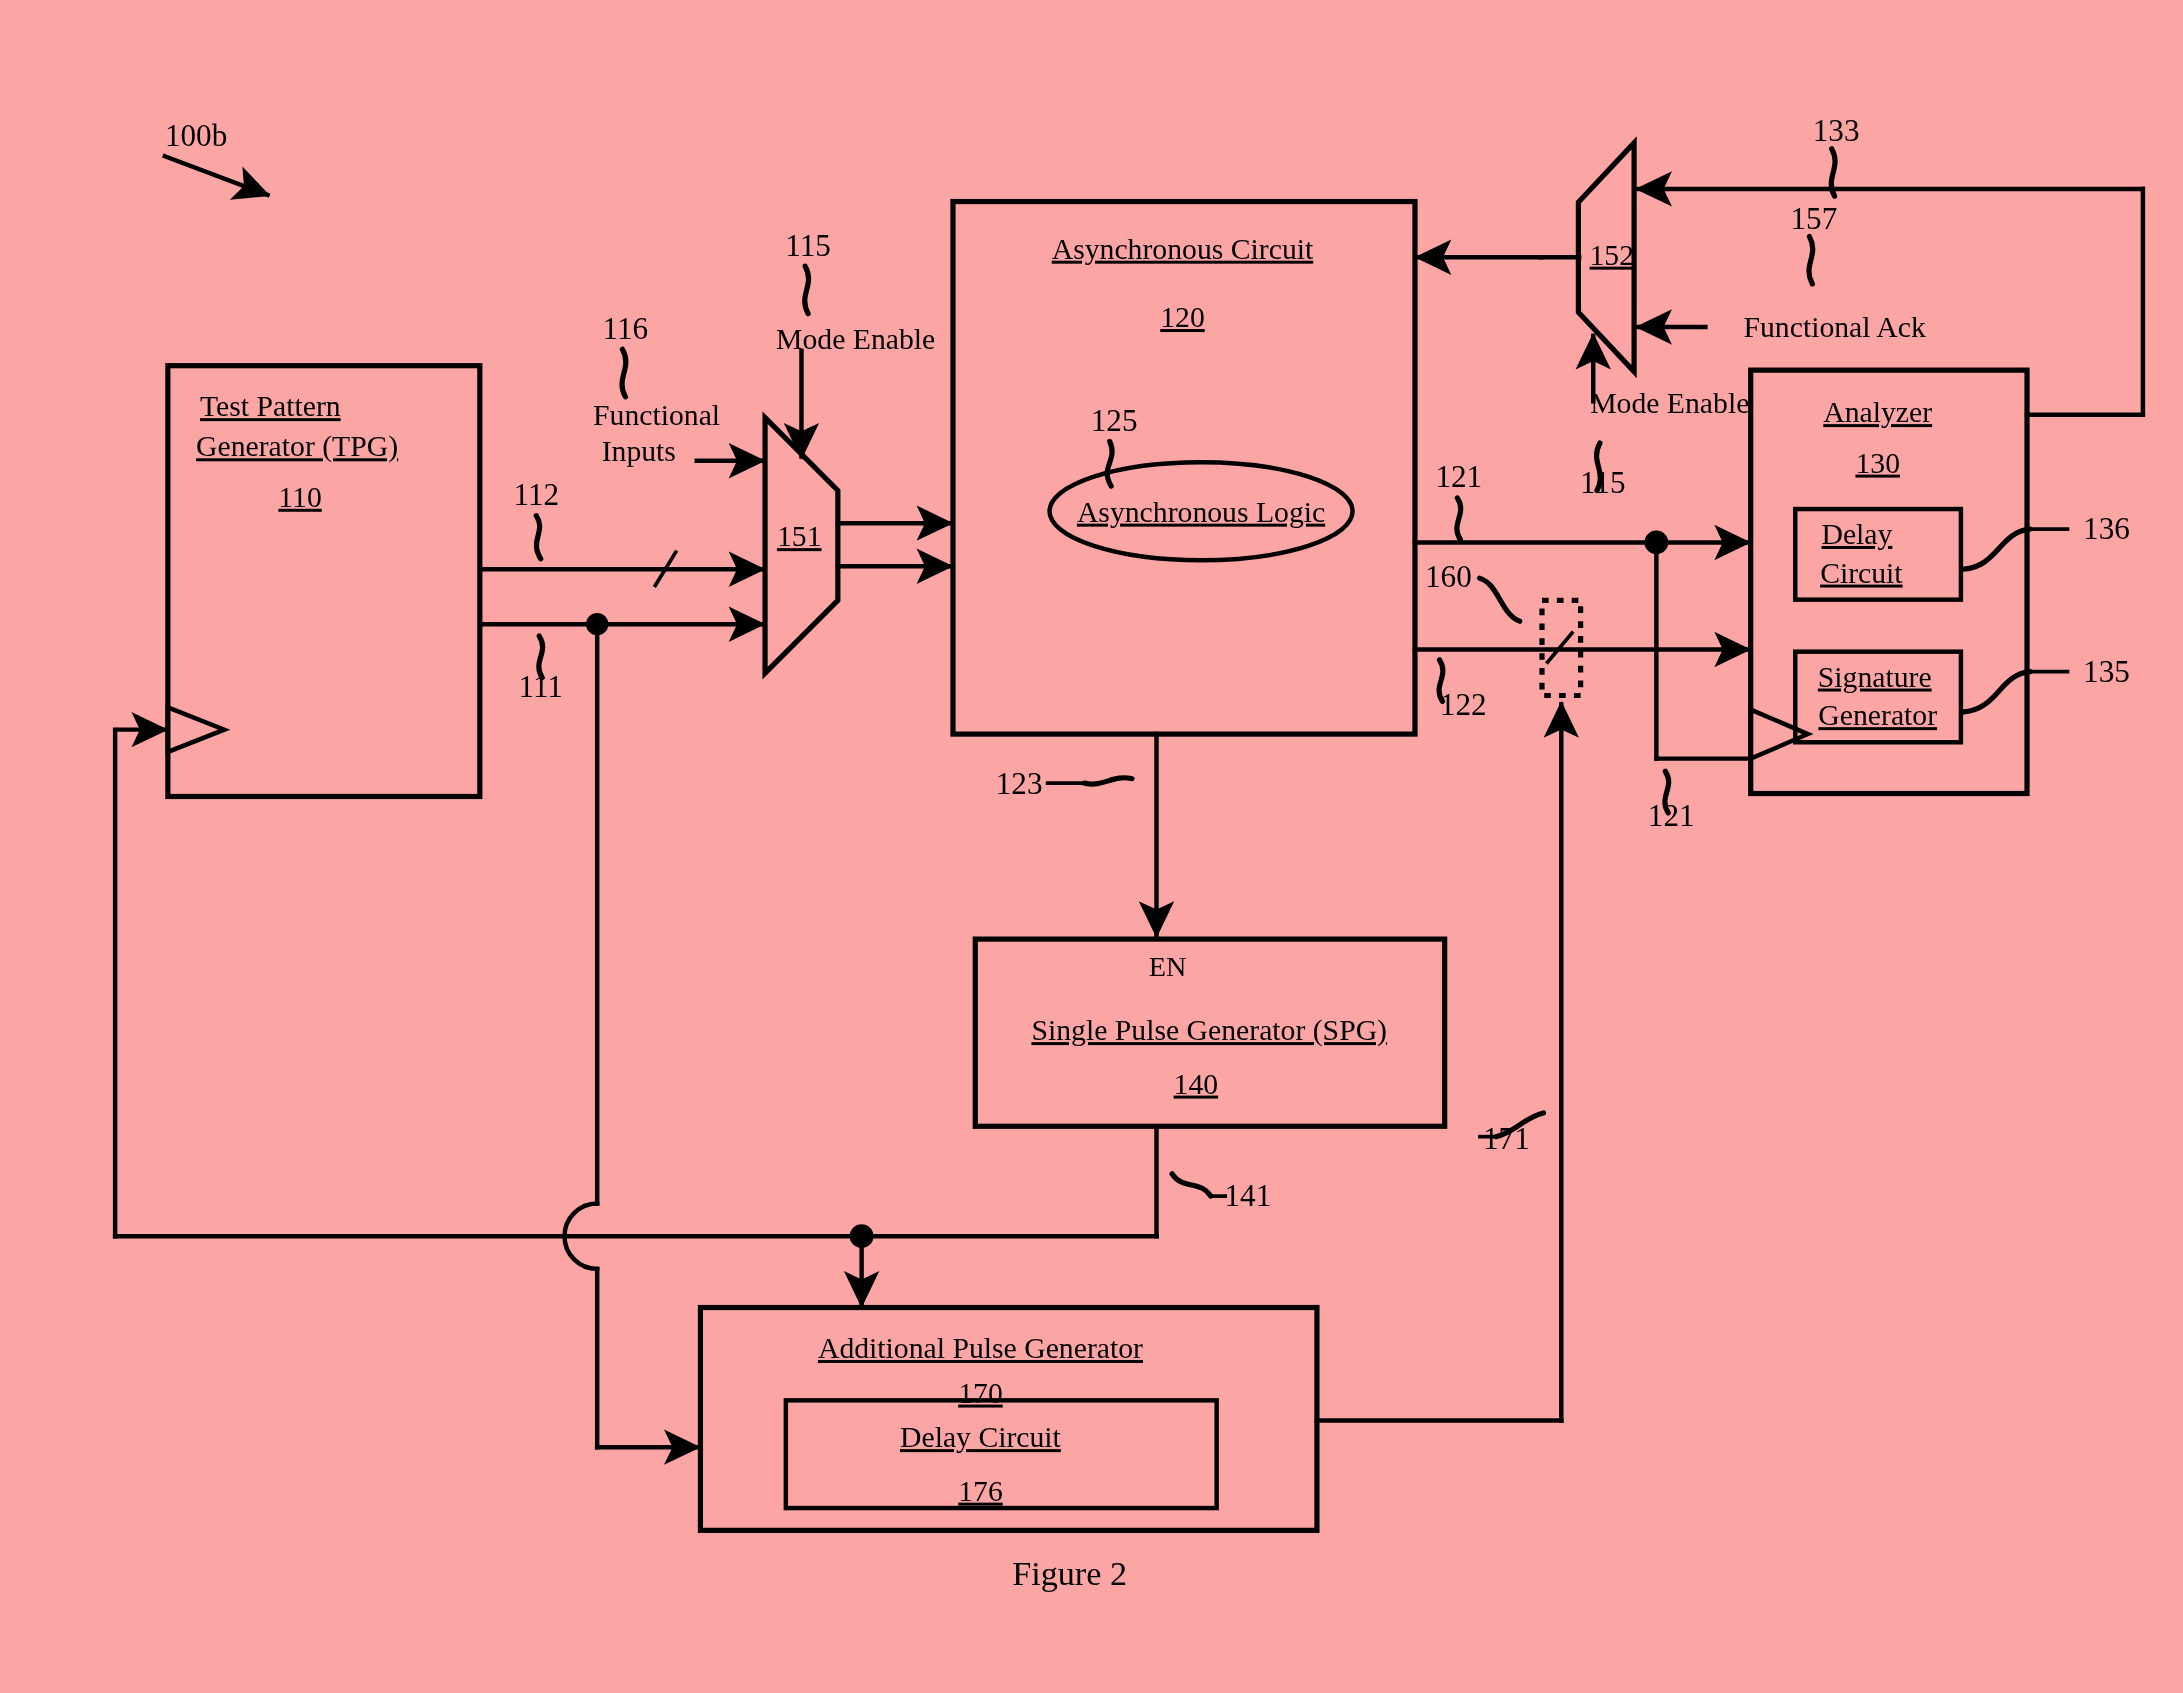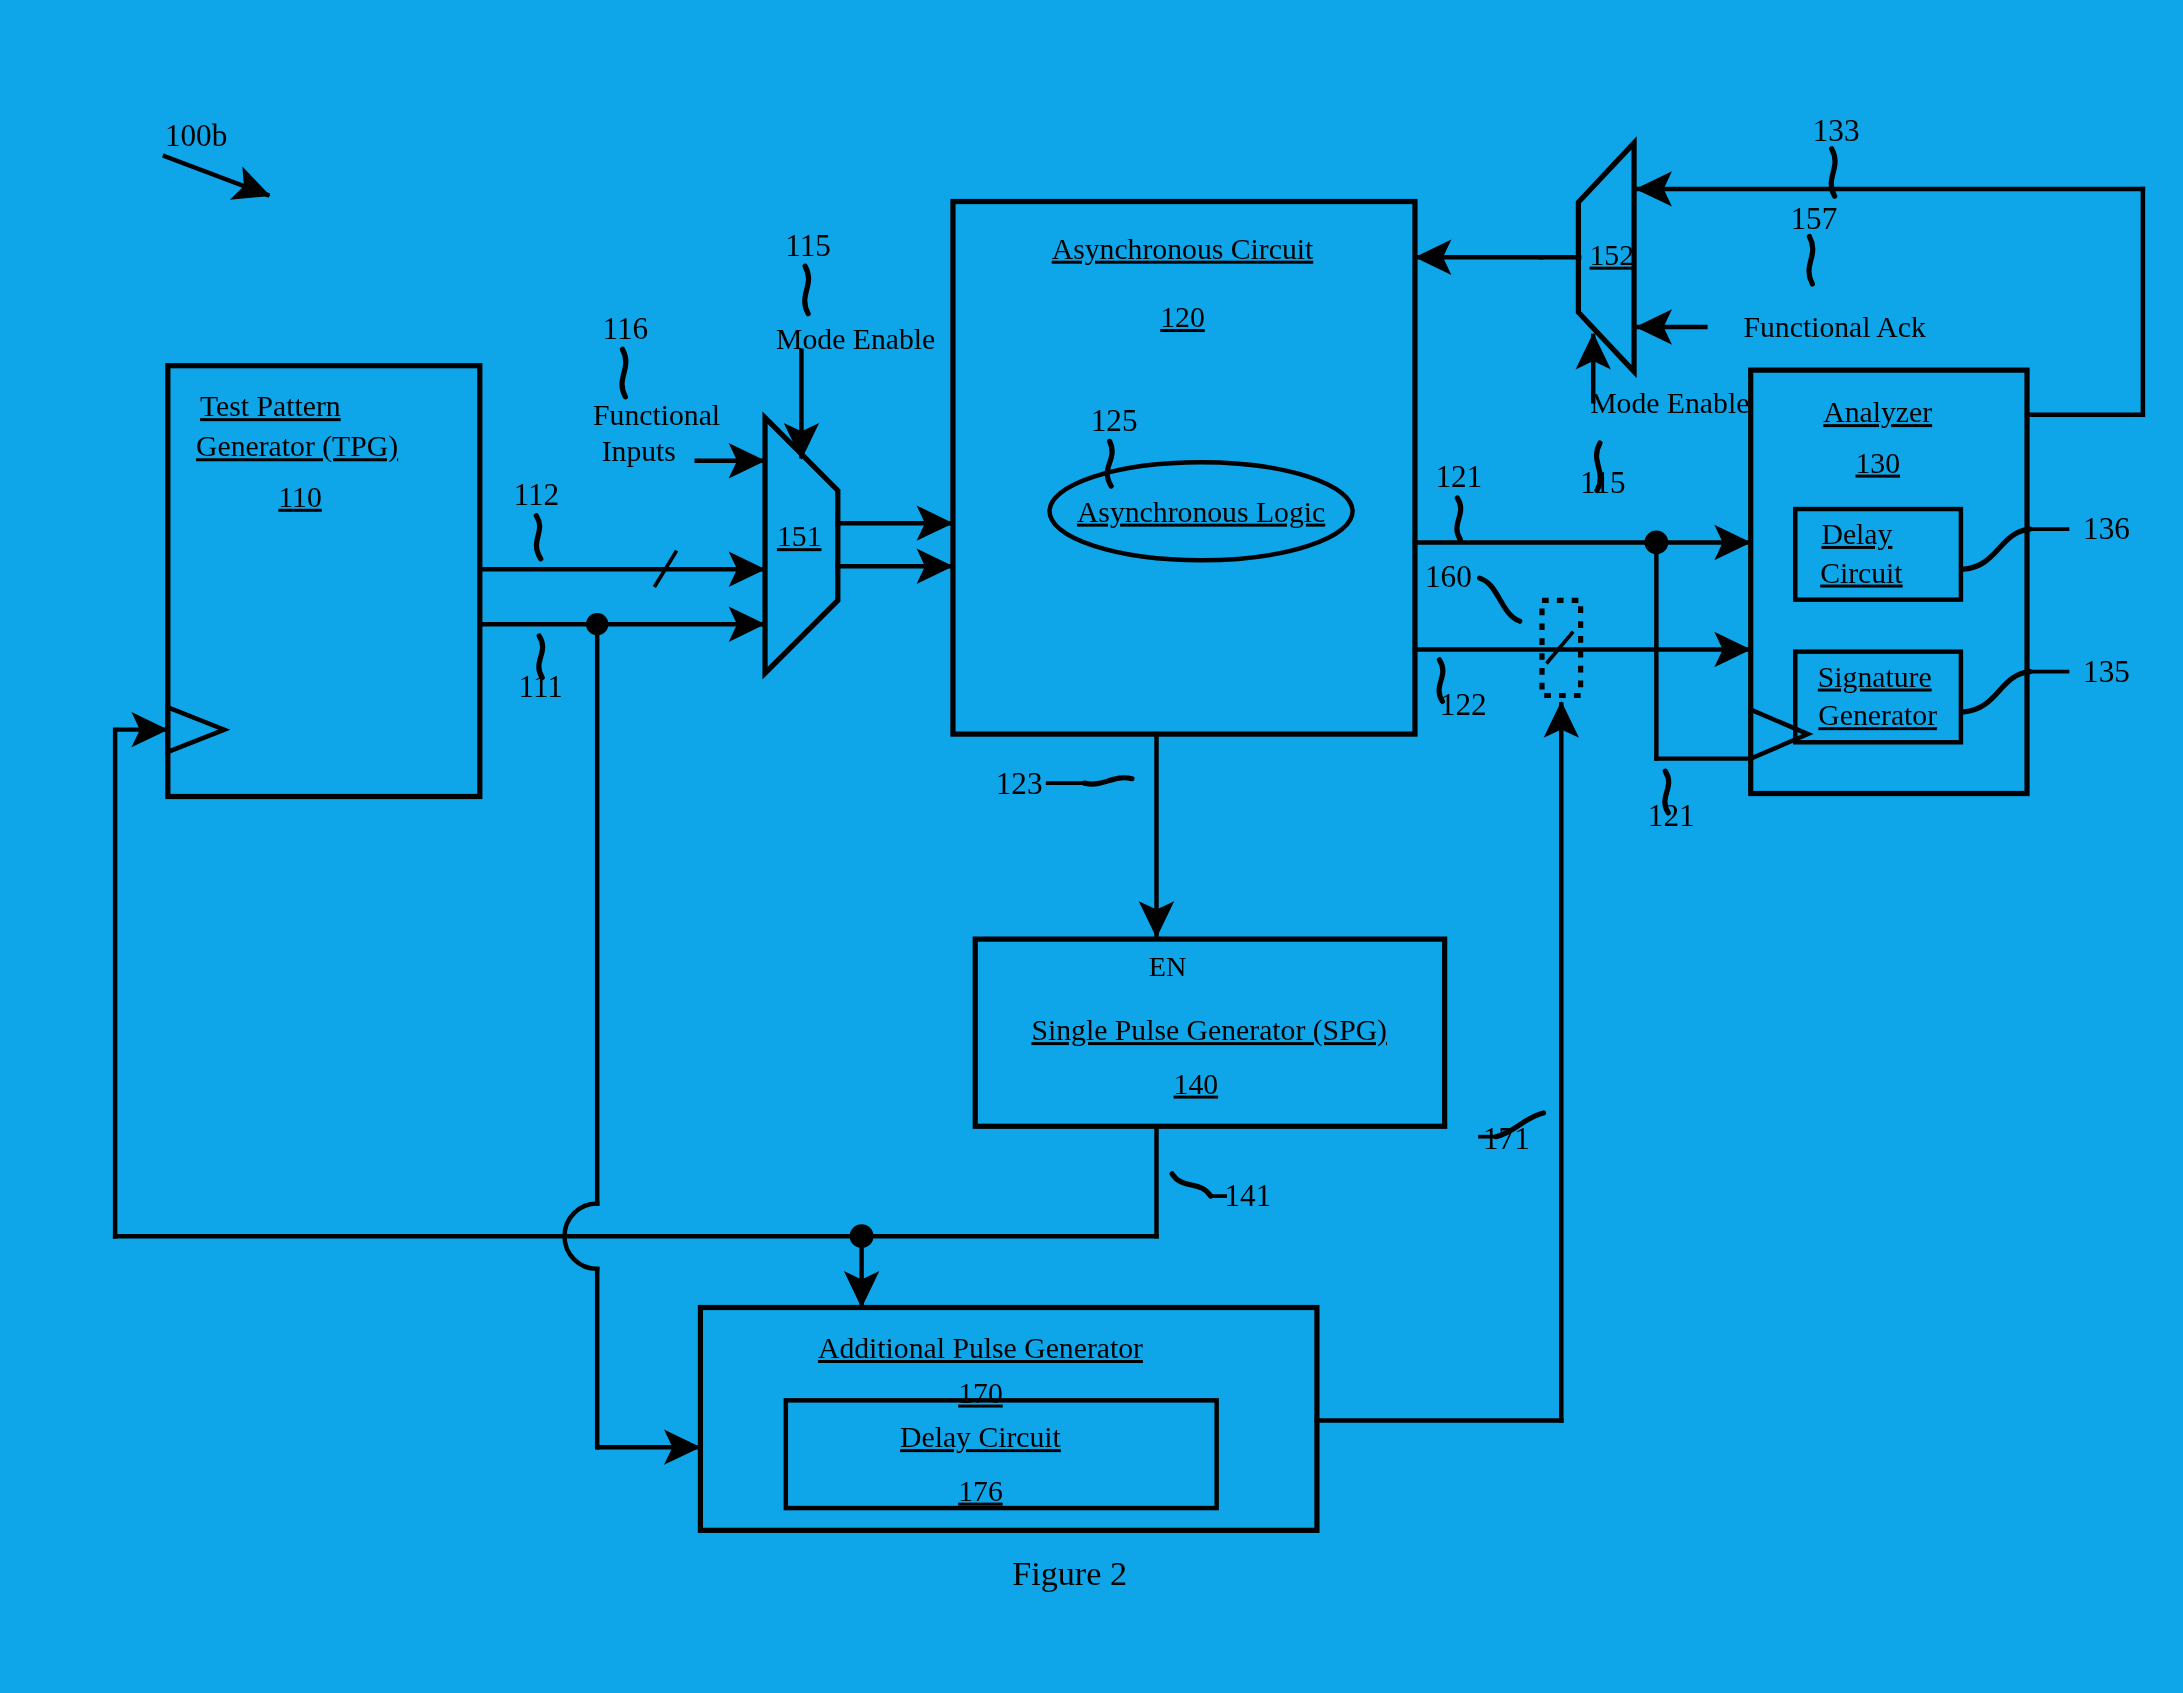--- a/index.html
+++ b/index.html
@@ -4,21 +4,21 @@
 <style>
   html, body {
     margin: 0;
     padding: 0;
     background: #ffffff;
   }
   #figure-root {
     position: relative;
     width: 2183px;
     height: 1694px;
-    background: #0ea5e9;
+    background: #fca5a5;
     font-family: "Liberation Serif", "DejaVu Serif", serif;
   }
   svg.diagram {
     position: absolute;
     top: 0;
     left: 0;
     width: 2183px;
     height: 1694px;
   }
   .blk {

